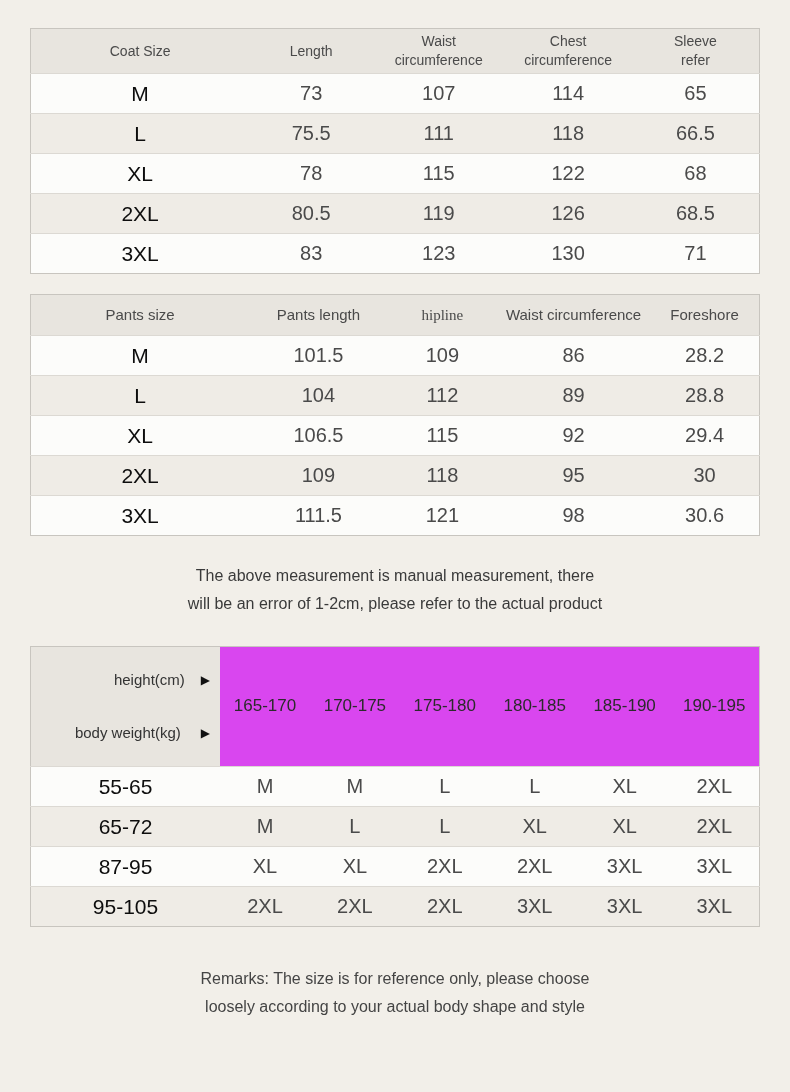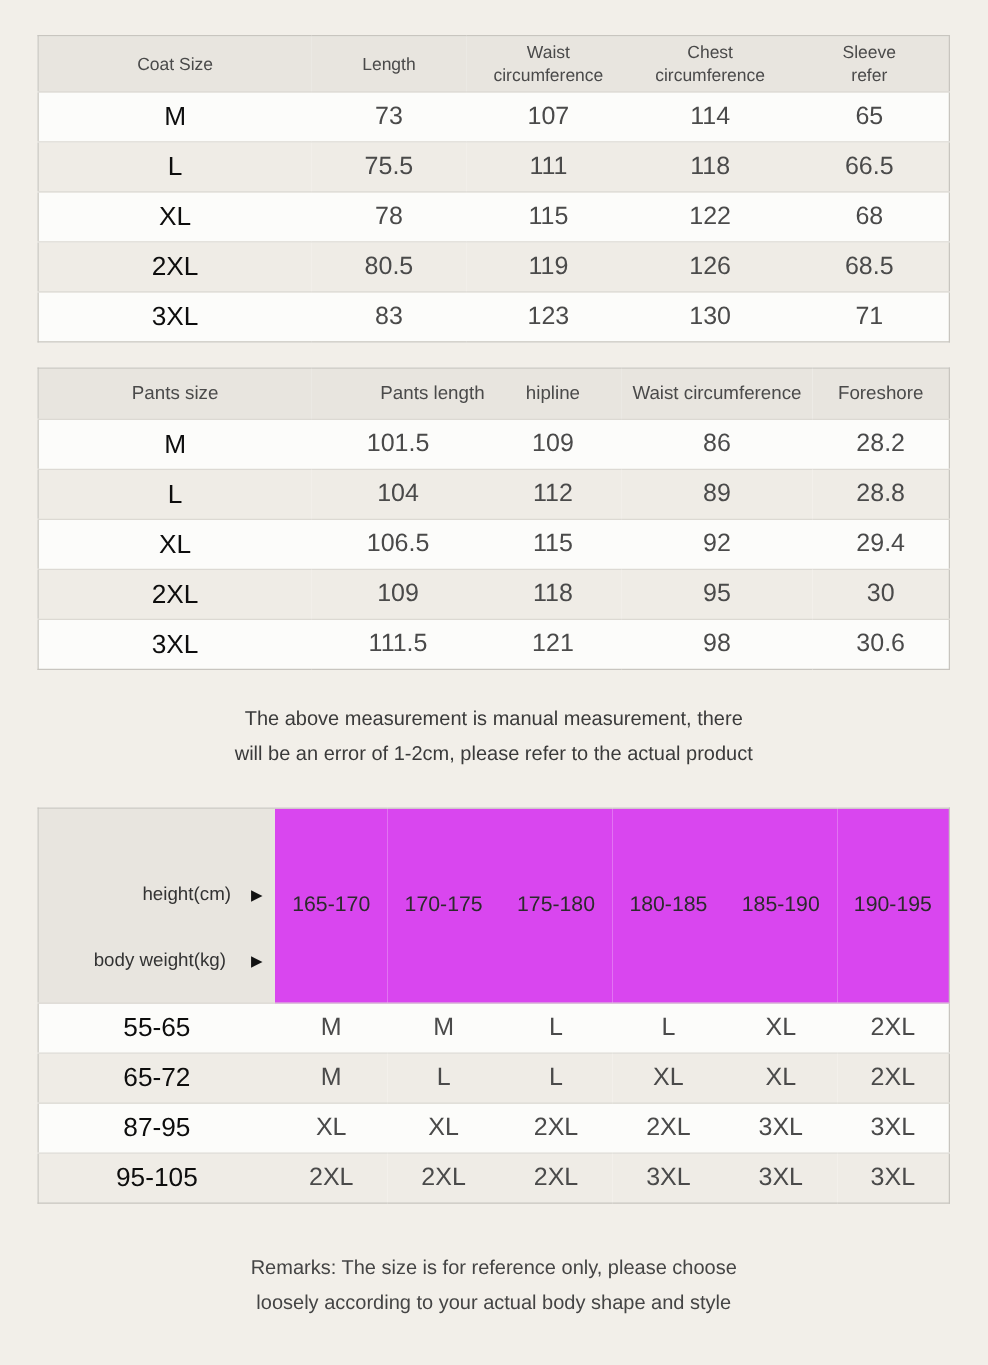--- a/index.html
+++ b/index.html
@@ -46,41 +46,40 @@
 
   
   .coat-table th:nth-child(1) { width: 30%; }
   .coat-table th:nth-child(2) { width: 17%; }
   .coat-table th:nth-child(3) { width: 18%; }
   .coat-table th:nth-child(4) { width: 17.5%; }
   .coat-table th:nth-child(5) { width: 17.5%; }
 
   .pants-table { margin-top: 20px; }
   .pants-table th:nth-child(1) { width: 30%; }
-  .pants-table th:nth-child(2) { width: 19%; text-align: right; }
-  .pants-table th:nth-child(3) { width: 15%; }
+  .pants-table th:nth-child(2) { width: 19%; }
+  .pants-table th:nth-child(3) { width: 15%; font-family: Liberation Serif, serif; }
   .pants-table th:nth-child(4) { width: 21%; }
   .pants-table th:nth-child(5) { width: 15%; }
 
   .reco-table thead th {
     background: #d946ef;
     height: 84px;
     font-size: 17px;
     color: #2b2b2b;
   }
   .reco-table th.corner-cell { background: #e8e5df; width: 26%; vertical-align: middle; }
   .corner-line {
     display: flex;
     align-items: center;
     justify-content: flex-end;
     gap: 16px;
     padding-right: 10px;
     font-size: 15px;
     color: #333;
-    margin-top: 36px;
   }
   .corner-line + .corner-line { margin-top: 10px; gap: 20px; }
   .arrow { font-size: 12px; color: #111; line-height: 1; }
 
   .note {
     text-align: center;
     font-size: 16px;
     color: #3a3a3a;
     line-height: 28px;
   }

